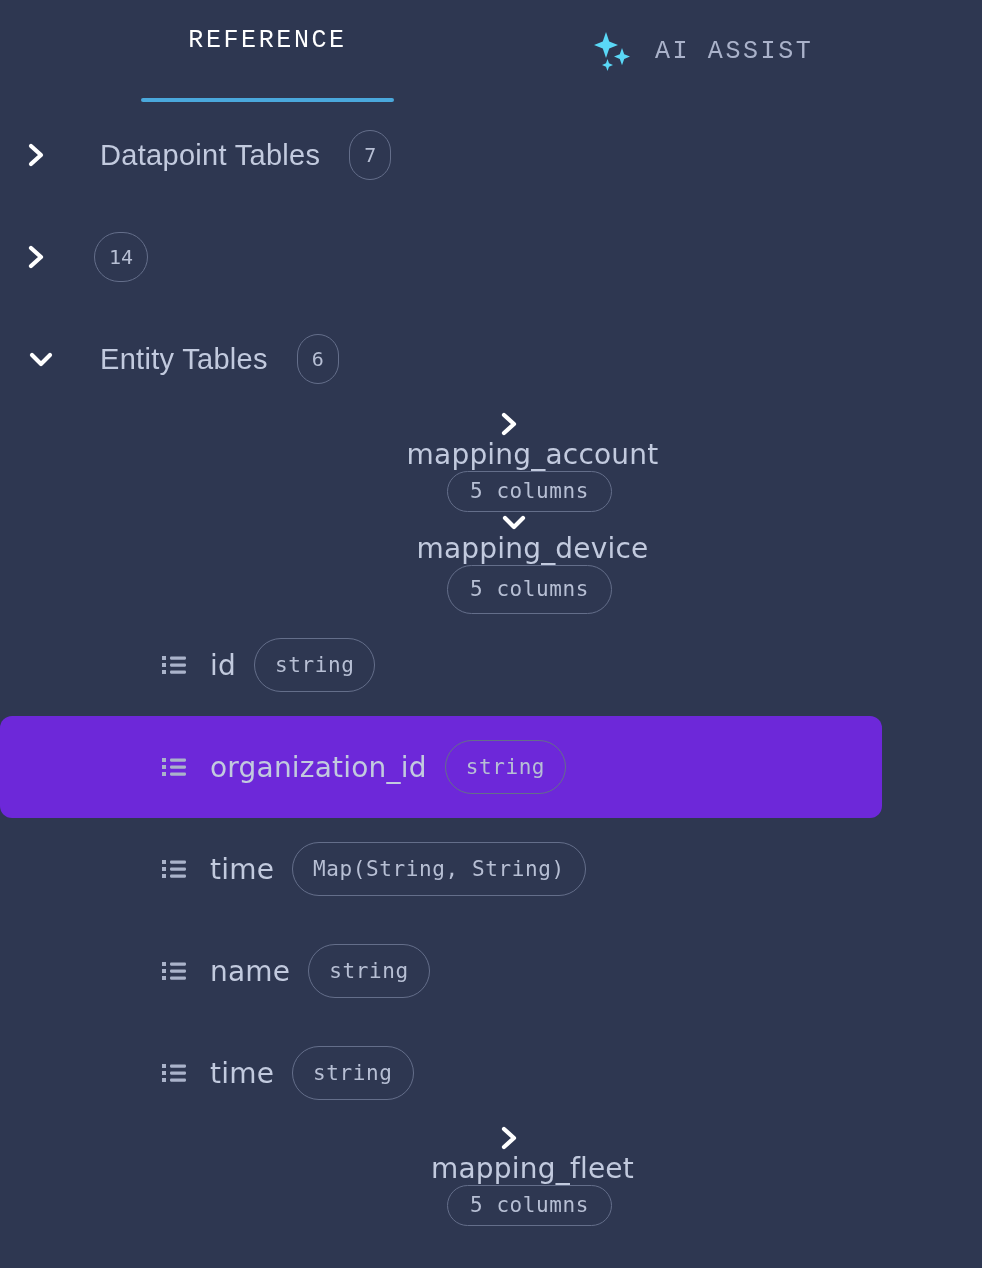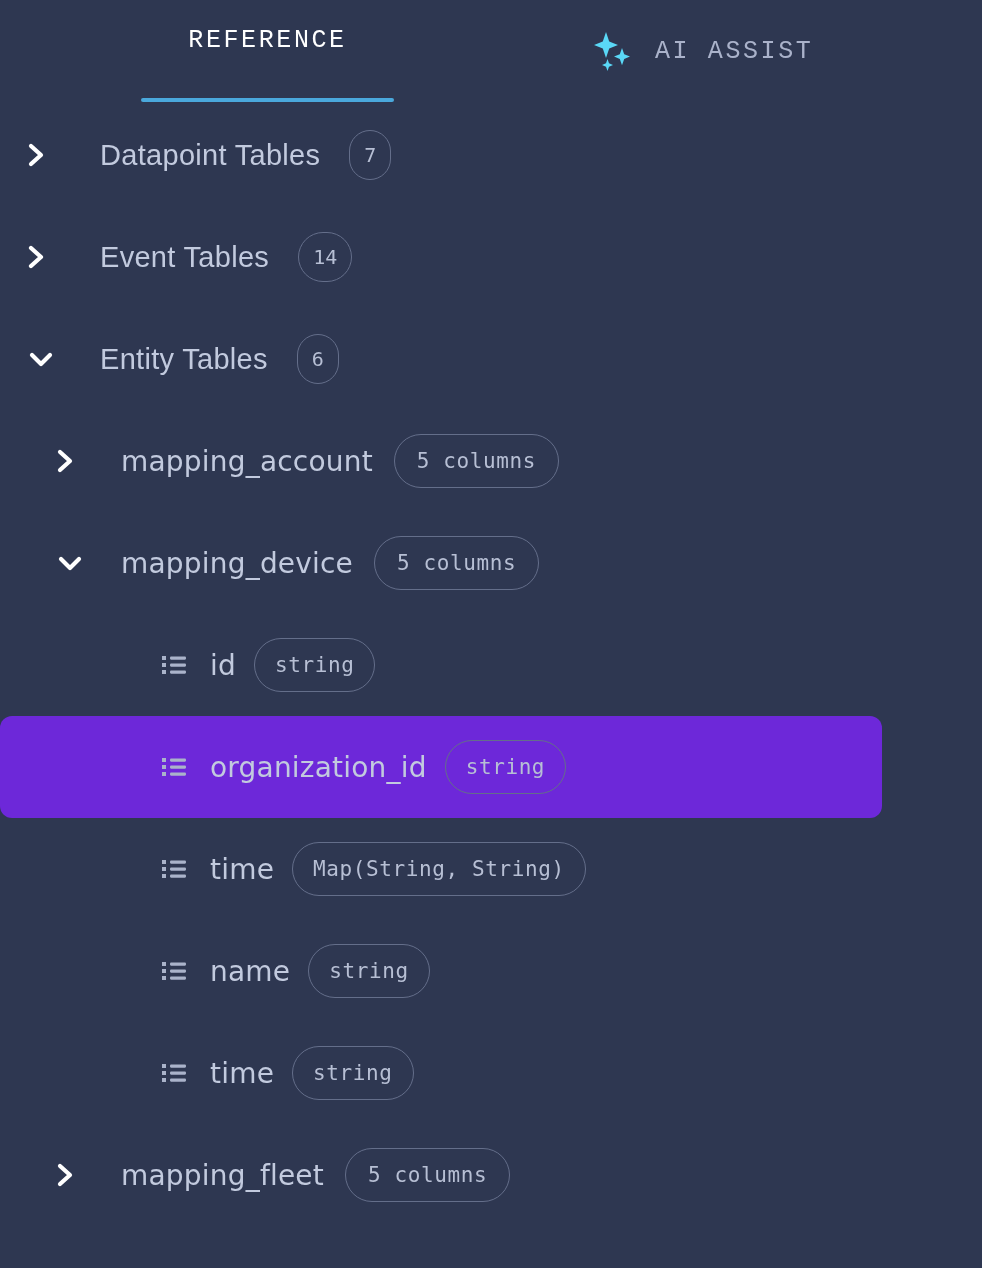--- a/index.html
+++ b/index.html
@@ -79,20 +79,21 @@
     font-size: 29px;
     color: #c2cade;
     letter-spacing: 0.3px;
     white-space: nowrap;
   }
 
   
   .row-table {
     height: 102px;
     padding-left: 56px;
+    flex-direction: column;
   }
   .row-table .chevron { width: 38px; display: flex; align-items: center; }
   .row-table .row-label {
     margin-left: 27px;
     font-size: 28px;
     color: #c2cade;
     font-family: "DejaVu Sans", sans-serif;
     letter-spacing: 0.2px;
     white-space: nowrap;
   }
@@ -199,21 +200,20 @@
     <span class="row-label">Datapoint Tables</span>
     <span class="count-badge">7</span>
   </div>
 
   <div class="row row-group">
     <span class="chevron">
       <svg class="chev-svg" width="20" height="28" viewBox="0 0 20 28" aria-hidden="true">
         <polyline points="4,5 14,14 4,23" fill="none" stroke="#ffffff" stroke-width="4.2" stroke-linecap="round" stroke-linejoin="round"></polyline>
       </svg>
     </span>
-    <span class="row-label">Event Tables</span>
     <span class="count-badge">14</span>
   </div>
 
   <div class="row row-group">
     <span class="chevron">
       <svg class="chev-svg" width="28" height="20" viewBox="0 0 28 20" aria-hidden="true">
         <polyline points="5,6 14,15 23,6" fill="none" stroke="#ffffff" stroke-width="4.2" stroke-linecap="round" stroke-linejoin="round"></polyline>
       </svg>
     </span>
     <span class="row-label">Entity Tables</span>

